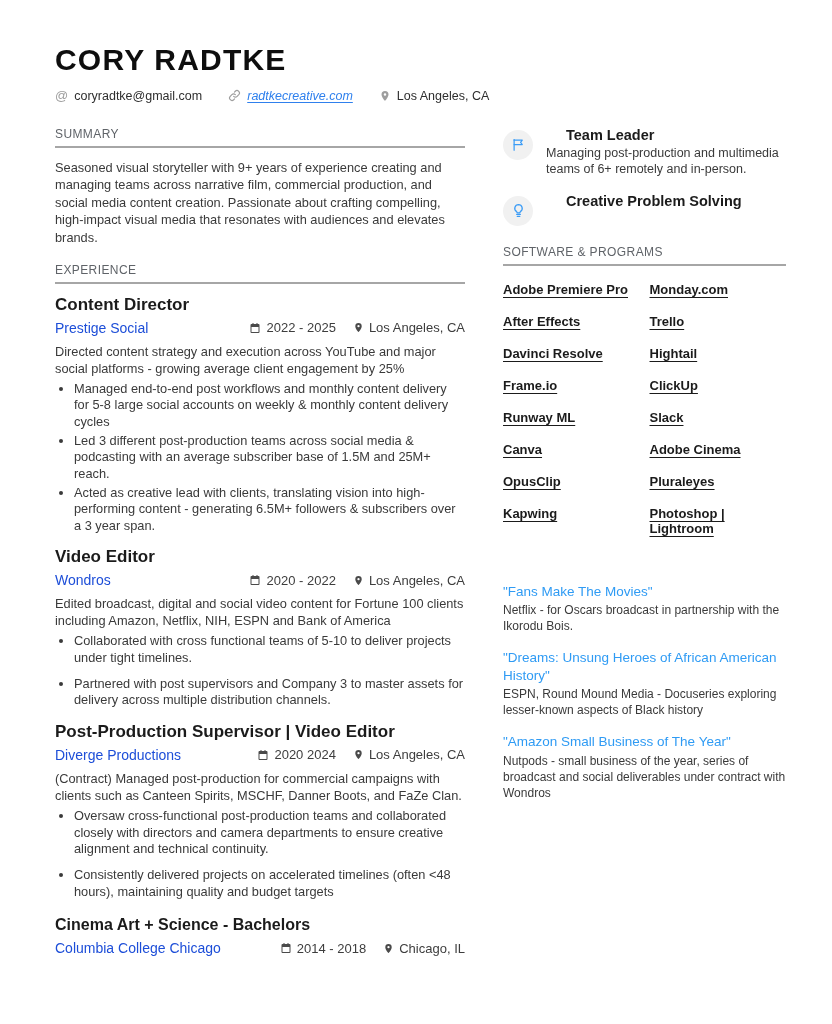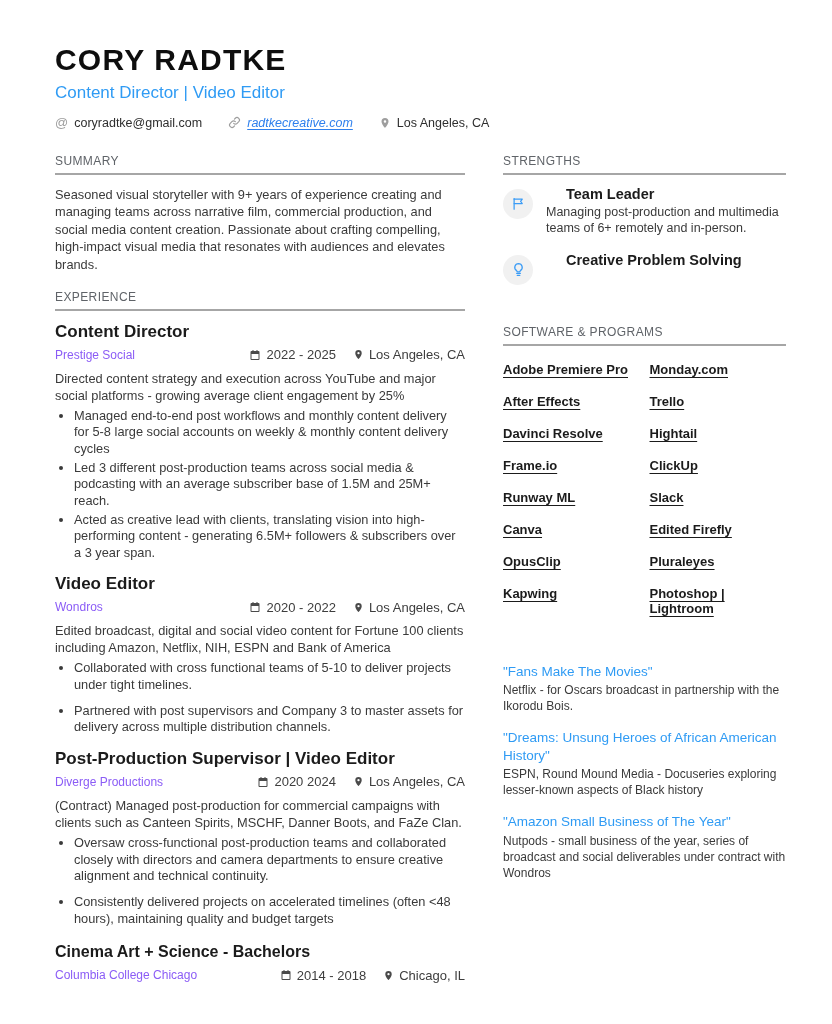--- a/index.html
+++ b/index.html
@@ -41,21 +41,21 @@
     border-bottom: 2px solid #a6a6a6;
     padding-bottom: 5px; margin: 0 0 11px 0;
   }
 
   .summary-text { font-size: 12.8px; line-height: 1.38; margin: 0 0 14px 0; color: #3a3a3a; }
 
   
   .job { margin-bottom: 13px; }
   .job-title { font-size: 17px; font-weight: 600; color: #1b1b1b; margin: 3px 0 3px 0; }
   .job-meta-row { display: flex; align-items: center; min-height: 20px; }
-  .company { color: #8b5cf6; font-size: 12px; font-weight: 500; }
+  .company { color: #1d4ed8; font-size: 14px; font-weight: 500; }
   .meta-group { margin-left: auto; display: flex; align-items: center; gap: 17px; }
   .meta-item { display: flex; align-items: center; gap: 5px; font-size: 13px; color: #3d3d3d; }
   .meta-icon { display: inline-flex; }
   .job-desc { font-size: 12.8px; line-height: 1.33; margin: 5px 0 4px 0; }
   ul.bullets { margin: 2px 0 0 0; padding-left: 19px; font-size: 12.8px; line-height: 1.3; }
   ul.bullets li { margin-bottom: 2px; }
   ul.bullets.spaced li { margin-bottom: 9px; }
   ul.bullets.spaced li:last-child { margin-bottom: 0; }
 
   
@@ -67,21 +67,21 @@
   .strength-icon-circle {
     width: 30px; height: 30px; border-radius: 50%;
     background: #f1f1f1; flex-shrink: 0;
     display: flex; align-items: center; justify-content: center;
     margin-top: 3px;
   }
   .strength-title { font-size: 14.5px; font-weight: 700; color: #1b1b1b; margin-bottom: 2px; margin-left: 20px; }
   .strength-desc { font-size: 12.5px; line-height: 1.33; color: #3a3a3a; }
 
   
-  .software-section { margin-top: 40px; }
+  .software-section { margin-top: 19px; }
   .software-grid { display: flex; gap: 10px; margin-top: 16px; }
   .software-col { flex: 1; }
   .software-item {
     display: table; font-size: 13px; font-weight: 700; color: #1b1b1b;
     text-decoration: underline; text-underline-offset: 3px;
     margin-bottom: 17px; cursor: pointer;
   }
 
   
   .campaigns-section { margin-top: 30px; }
@@ -89,21 +89,20 @@
   .campaign-title { font-size: 13.5px; font-weight: 500; color: #2f9bf4; line-height: 1.3; cursor: pointer; }
   .campaign-desc { font-size: 12px; line-height: 1.33; color: #3a3a3a; margin-top: 3px; }
 </style>
 </head>
 <body>
 
 <div class="page">
 
   <div>
     <h1 class="name">CORY RADTKE</h1>
-    <div class="title">Content Director | Video Editor</div>
     <div class="contact-row">
       <div class="contact-item">
         <span class="contact-icon">@</span>
         <span>coryradtke@gmail.com</span>
       </div>
       <div class="contact-item">
         <span class="contact-icon">
           <svg viewBox="0 0 24 24" width="13" height="13" fill="none" stroke="#9e9e9e" stroke-width="2.2" stroke-linecap="round">
             <path d="M10.5 13.5a4.5 4.5 0 0 0 6.36 0l3-3a4.5 4.5 0 0 0-6.36-6.36l-1.6 1.6"></path>
             <path d="M13.5 10.5a4.5 4.5 0 0 0-6.36 0l-3 3a4.5 4.5 0 0 0 6.36 6.36l1.6-1.6"></path>
@@ -253,21 +252,20 @@
           </div>
         </div>
 
       </div>
 
     </div>
 
     <div class="col-right">
 
       <div class="section">
-        <div class="section-heading">STRENGTHS</div>
 
         <div class="strength-item">
           <span class="strength-icon-circle">
             <svg viewBox="0 0 24 24" width="15" height="15" fill="none" stroke="#3b9cf6" stroke-width="2" stroke-linecap="round" stroke-linejoin="round">
               <path d="M5 21V4"></path>
                 <path d="M5 5h13l-2.6 3.5L18 12H5"></path>
             </svg>
           </span>
           <div>
             <div class="strength-title">Team Leader</div>
@@ -302,21 +300,21 @@
             <span class="software-item">Canva</span>
             <span class="software-item">OpusClip</span>
             <span class="software-item">Kapwing</span>
           </div>
           <div class="software-col">
             <span class="software-item">Monday.com</span>
             <span class="software-item">Trello</span>
             <span class="software-item">Hightail</span>
             <span class="software-item">ClickUp</span>
             <span class="software-item">Slack</span>
-            <span class="software-item">Edited Firefly</span>
+            <span class="software-item">Adobe Cinema</span>
             <span class="software-item">Pluraleyes</span>
             <span class="software-item">Photoshop | Lightroom</span>
           </div>
         </div>
       </div>
 
       <div class="section campaigns-section">
 
         <div class="campaign-item">
           <div class="campaign-title">"Fans Make The Movies"</div>

